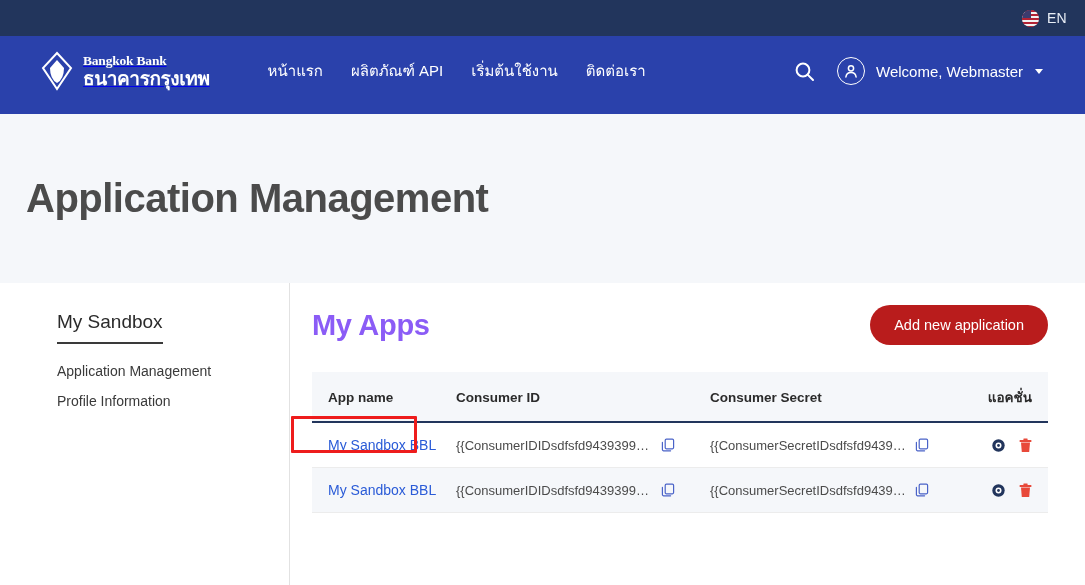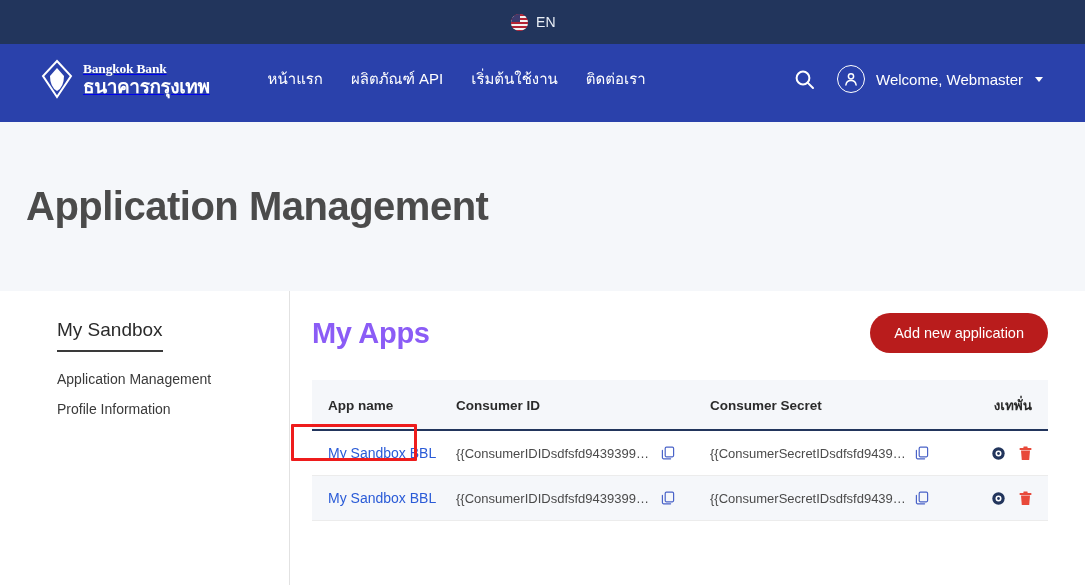--- a/index.html
+++ b/index.html
@@ -6,25 +6,25 @@
   html, body {
     width: 1085px;
     height: 585px;
     overflow: hidden;
     font-family: "Liberation Sans", sans-serif;
     background: #ffffff;
   }
 
   
   .topbar {
-    height: 44px;
+    height: 36px;
     background: #22355c;
     display: flex;
     align-items: center;
-    justify-content: center;
+    justify-content: flex-end;
     padding-right: 18px;
   }
   .lang-switch {
     display: flex;
     align-items: center;
     gap: 8px;
     cursor: pointer;
   }
   .flag-icon {
     width: 17px; height: 17px;
@@ -366,21 +366,21 @@
         <col class="col-name">
           <col class="col-cid">
           <col class="col-secret">
           <col class="col-action">
       </colgroup>
       <thead>
         <tr>
           <th>App name</th>
           <th>Consumer ID</th>
           <th>Consumer Secret</th>
-          <th class="col-action">งเทพั่น</th>
+          <th class="col-action">แอคชั่น</th>
         </tr>
       </thead>
       <tbody>
 
         <tr>
           <td>
             <a class="app-link" href="#">My Sandbox BBL</a>
           </td>
           <td>
             <div class="secret-cell">

